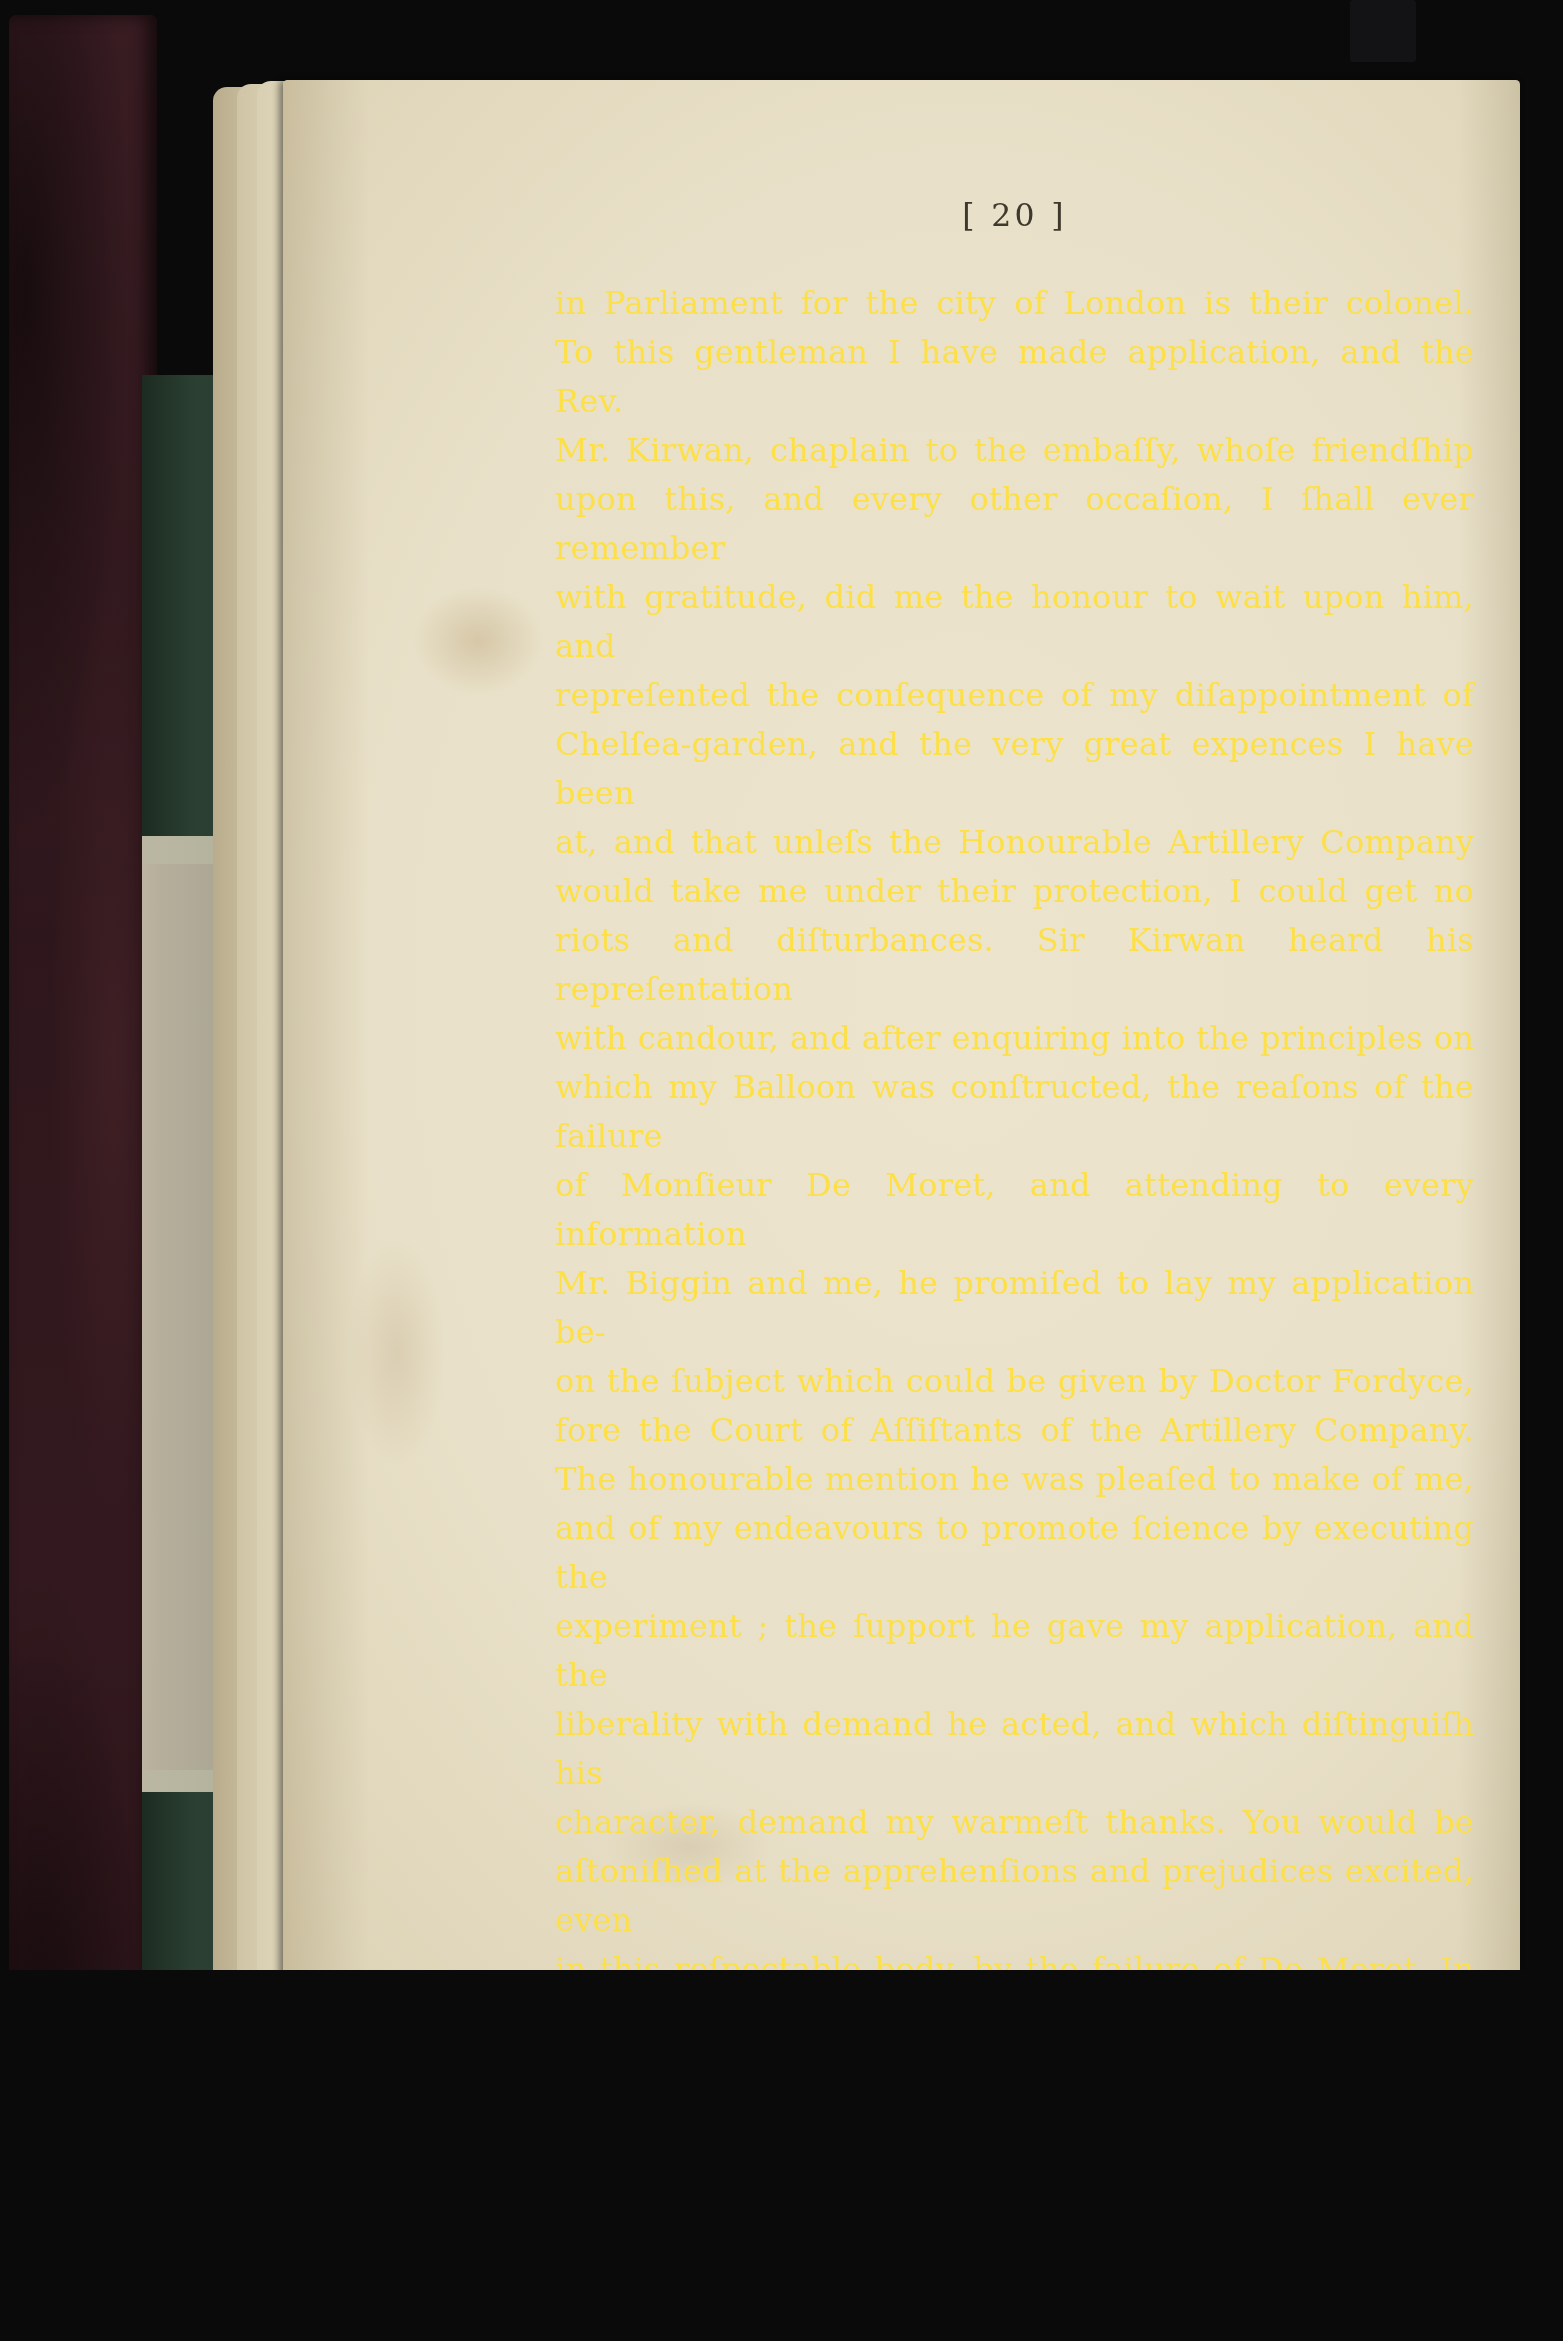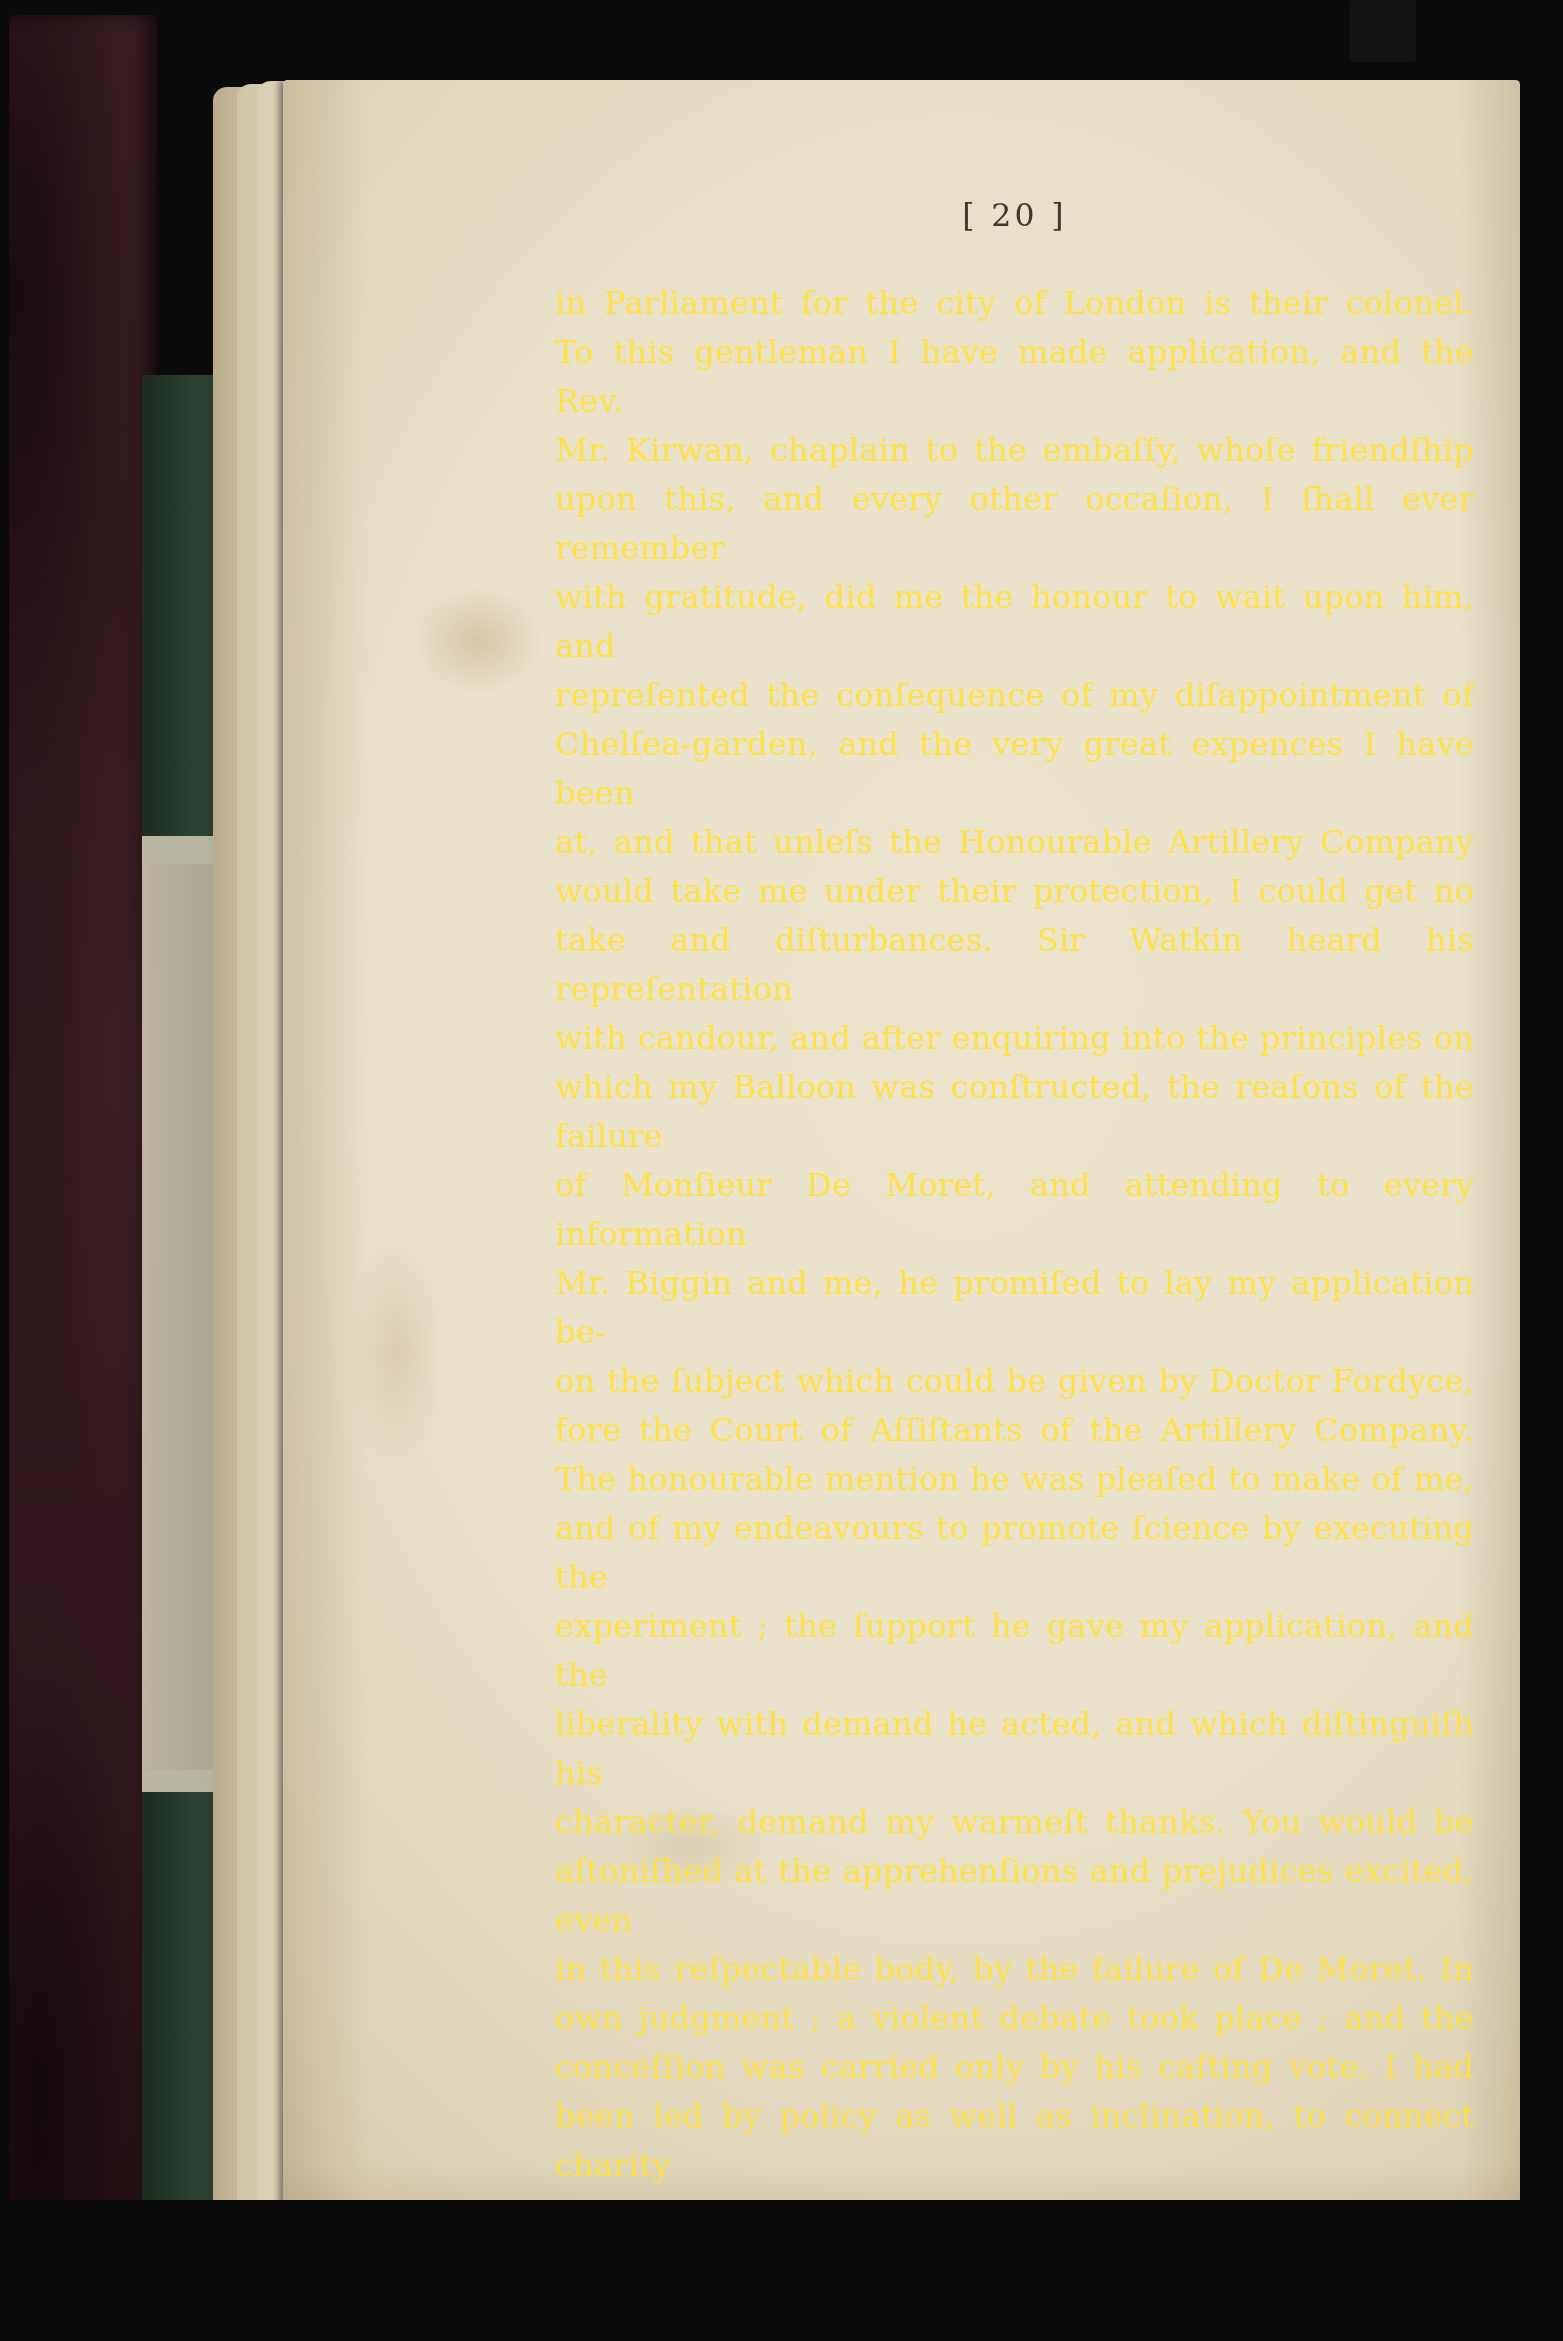--- a/index.html
+++ b/index.html
@@ -1,17 +1,17 @@
 <!DOCTYPE html>
 <html style="font-size:8.7px"><head>
 <meta charset="utf-8">
 <style>
   html,body{margin:0;padding:0;background:#0a0a0b;}
   .scene{
-    position:relative;width:1564px;height:2200px;overflow:hidden;
+    position:relative;width:1564px;height:1970px;overflow:hidden;
     background:#0a0a0b;
     font-family:"DejaVu Serif","Liberation Serif",serif;
   }
   
   .cover{
     position:absolute;left:8.7px;top:15px;width:148px;height:2302px;
     border-radius:7.6px;
     background:
       radial-gradient(120% 40% at 10% 12%, rgba(0,0,0,.55), transparent 60%),
       radial-gradient(110% 35% at 20% 90%, rgba(0,0,0,.5), transparent 65%),
@@ -101,21 +101,21 @@
 
     <div class="line">in Parliament for the city of London is their colonel.</div>
         <div class="line">To this gentleman I have made application, and the Rev.</div>
         <div class="line">Mr. Kirwan, chaplain to the embaſſy, whoſe friendſhip</div>
         <div class="line">upon this, and every other occaſion, I ſhall ever remember</div>
         <div class="line">with gratitude, did me the honour to wait upon him, and</div>
         <div class="line">repreſented the conſequence of my diſappointment of</div>
         <div class="line">Chelſea-garden, and the very great expences I have been</div>
         <div class="line">at, and that unleſs the Honourable Artillery Company</div>
         <div class="line">would take me under their protection, I could get no</div>
-        <div class="line">take and diſturbances. Sir Watkin heard his repreſentation</div>
+        <div class="line">riots and diſturbances. Sir Kirwan heard his repreſentation</div>
         <div class="line">with candour, and after enquiring into the principles on</div>
         <div class="line">which my Balloon was conſtructed, the reaſons of the failure</div>
         <div class="line">of Monſieur De Moret, and attending to every information</div>
         <div class="line">Mr. Biggin and me, he promiſed to lay my application be-</div>
         <div class="line">on the ſubject which could be given by Doctor Fordyce,</div>
         <div class="line">fore the Court of Aſſiſtants of the Artillery Company.</div>
         <div class="line">The honourable mention he was pleaſed to make of me,</div>
         <div class="line">and of my endeavours to promote ſcience by executing the</div>
         <div class="line">experiment ; the ſupport he gave my application, and the</div>
         <div class="line">liberality with demand he acted, and which diſtinguiſh his</div>

